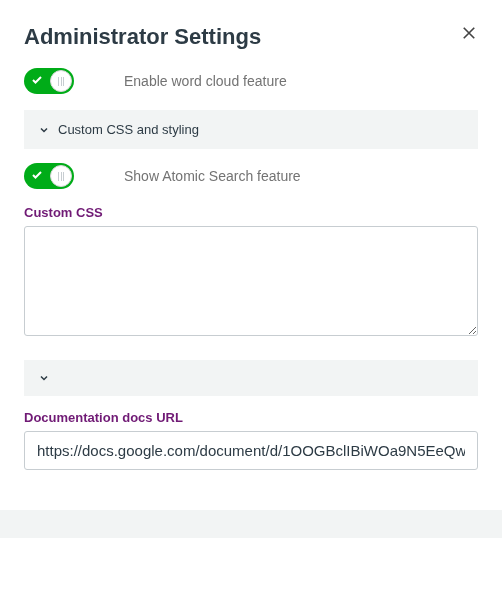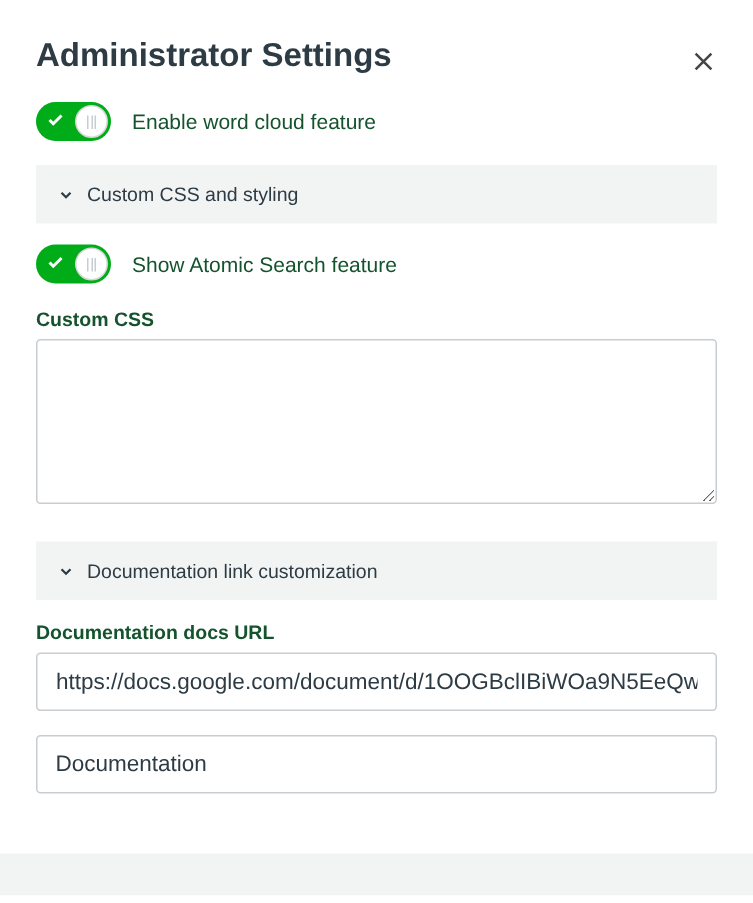--- a/index.html
+++ b/index.html
@@ -1,29 +1,29 @@
 <!DOCTYPE html>
 <html><head>
 <meta charset="utf-8">
 <style>
 * { box-sizing: border-box; margin: 0; padding: 0; }
 body { font-family: -apple-system, BlinkMacSystemFont, "Segoe UI", Helvetica, Arial, sans-serif; background: #fff; color: #2d3b45; width: 502px; }
 .modal { padding: 24px 24px 0 24px; }
-.hdr { display: flex; align-items: flex-end; justify-content: space-between; margin-bottom: 18px; }
+.hdr { display: flex; align-items: flex-start; justify-content: space-between; margin-bottom: 18px; }
 .hdr h1 { font-size: 22px; font-weight: 700; color: #2d3b45; }
 .close { width: 18px; height: 18px; cursor: pointer; color: #444; }
 .row-toggle { display: flex; align-items: center; gap: 14px; margin: 12px 0 16px 0; }
 .toggle { position: relative; width: 50px; height: 26px; background: #00ac18; border-radius: 13px; cursor: pointer; flex-shrink: 0; }
 .toggle .check { position: absolute; left: 7px; top: 6px; width: 12px; height: 12px; color: #fff; }
 .toggle .knob { position: absolute; right: 2px; top: 2px; width: 22px; height: 22px; border-radius: 50%; background: #fff; border: 1px solid #d6d6d6; display: flex; align-items: center; justify-content: center; gap: 1.5px; }
 .toggle .knob span { width: 1px; height: 9px; background: #c7cdd1; }
-.toggle-label { font-size: 14px; color: #14532d; }
+.toggle-label { font-size: 14px; color: #737373; margin-left: 36px; }
 .section-bar { background: #f2f4f4; padding: 12px 14px; display: flex; align-items: center; gap: 8px; font-size: 13px; color: #2d3b45; cursor: pointer; margin: 6px 0 14px 0; }
 .section-bar svg { width: 12px; height: 12px; flex-shrink: 0; }
-.field-label { font-size: 13px; font-weight: 700; color: #14532d; margin-bottom: 6px; }
+.field-label { font-size: 13px; font-weight: 700; color: #701a75; margin-bottom: 6px; }
 textarea.custom-css { width: 100%; height: 110px; border: 1px solid #c7cdd1; border-radius: 3px; padding: 8px; font-family: inherit; font-size: 14px; resize: vertical; margin-bottom: 14px; }
 .text-input { width: 100%; border: 1px solid #c7cdd1; border-radius: 3px; padding: 10px 12px; font-size: 15px; color: #2d3b45; margin-bottom: 16px; }
 .footer { background: #f2f4f4; padding: 14px 20px; display: flex; justify-content: flex-end; gap: 10px; margin-top: 24px; }
 </style>
 </head>
 <body>
 
 <div class="modal">
   <div class="hdr">
     <h1>Administrator Settings</h1>
@@ -67,25 +67,23 @@
     <div class="toggle-label">Show Atomic Search feature</div>
   </div>
 
   <div class="field-label">Custom CSS</div>
   <textarea class="custom-css" style=""></textarea>
 
   <div class="section-bar">
     <svg viewBox="0 0 24 24" fill="none" stroke="currentColor" stroke-width="3">
         <path d="M6 9l6 6 6-6"></path>
       </svg>
-    <span>Documentation link customization</span>
   </div>
 
   <div class="field-label">Documentation docs URL</div>
   <input type="text" class="text-input" value="https://docs.google.com/document/d/1OOGBclIBiWOa9N5EeQwc" style="">
 
-  <input type="text" class="text-input" value="Documentation" style="">
 </div>
 
 <div class="footer">
   
   
 </div>
 
 </body></html>

